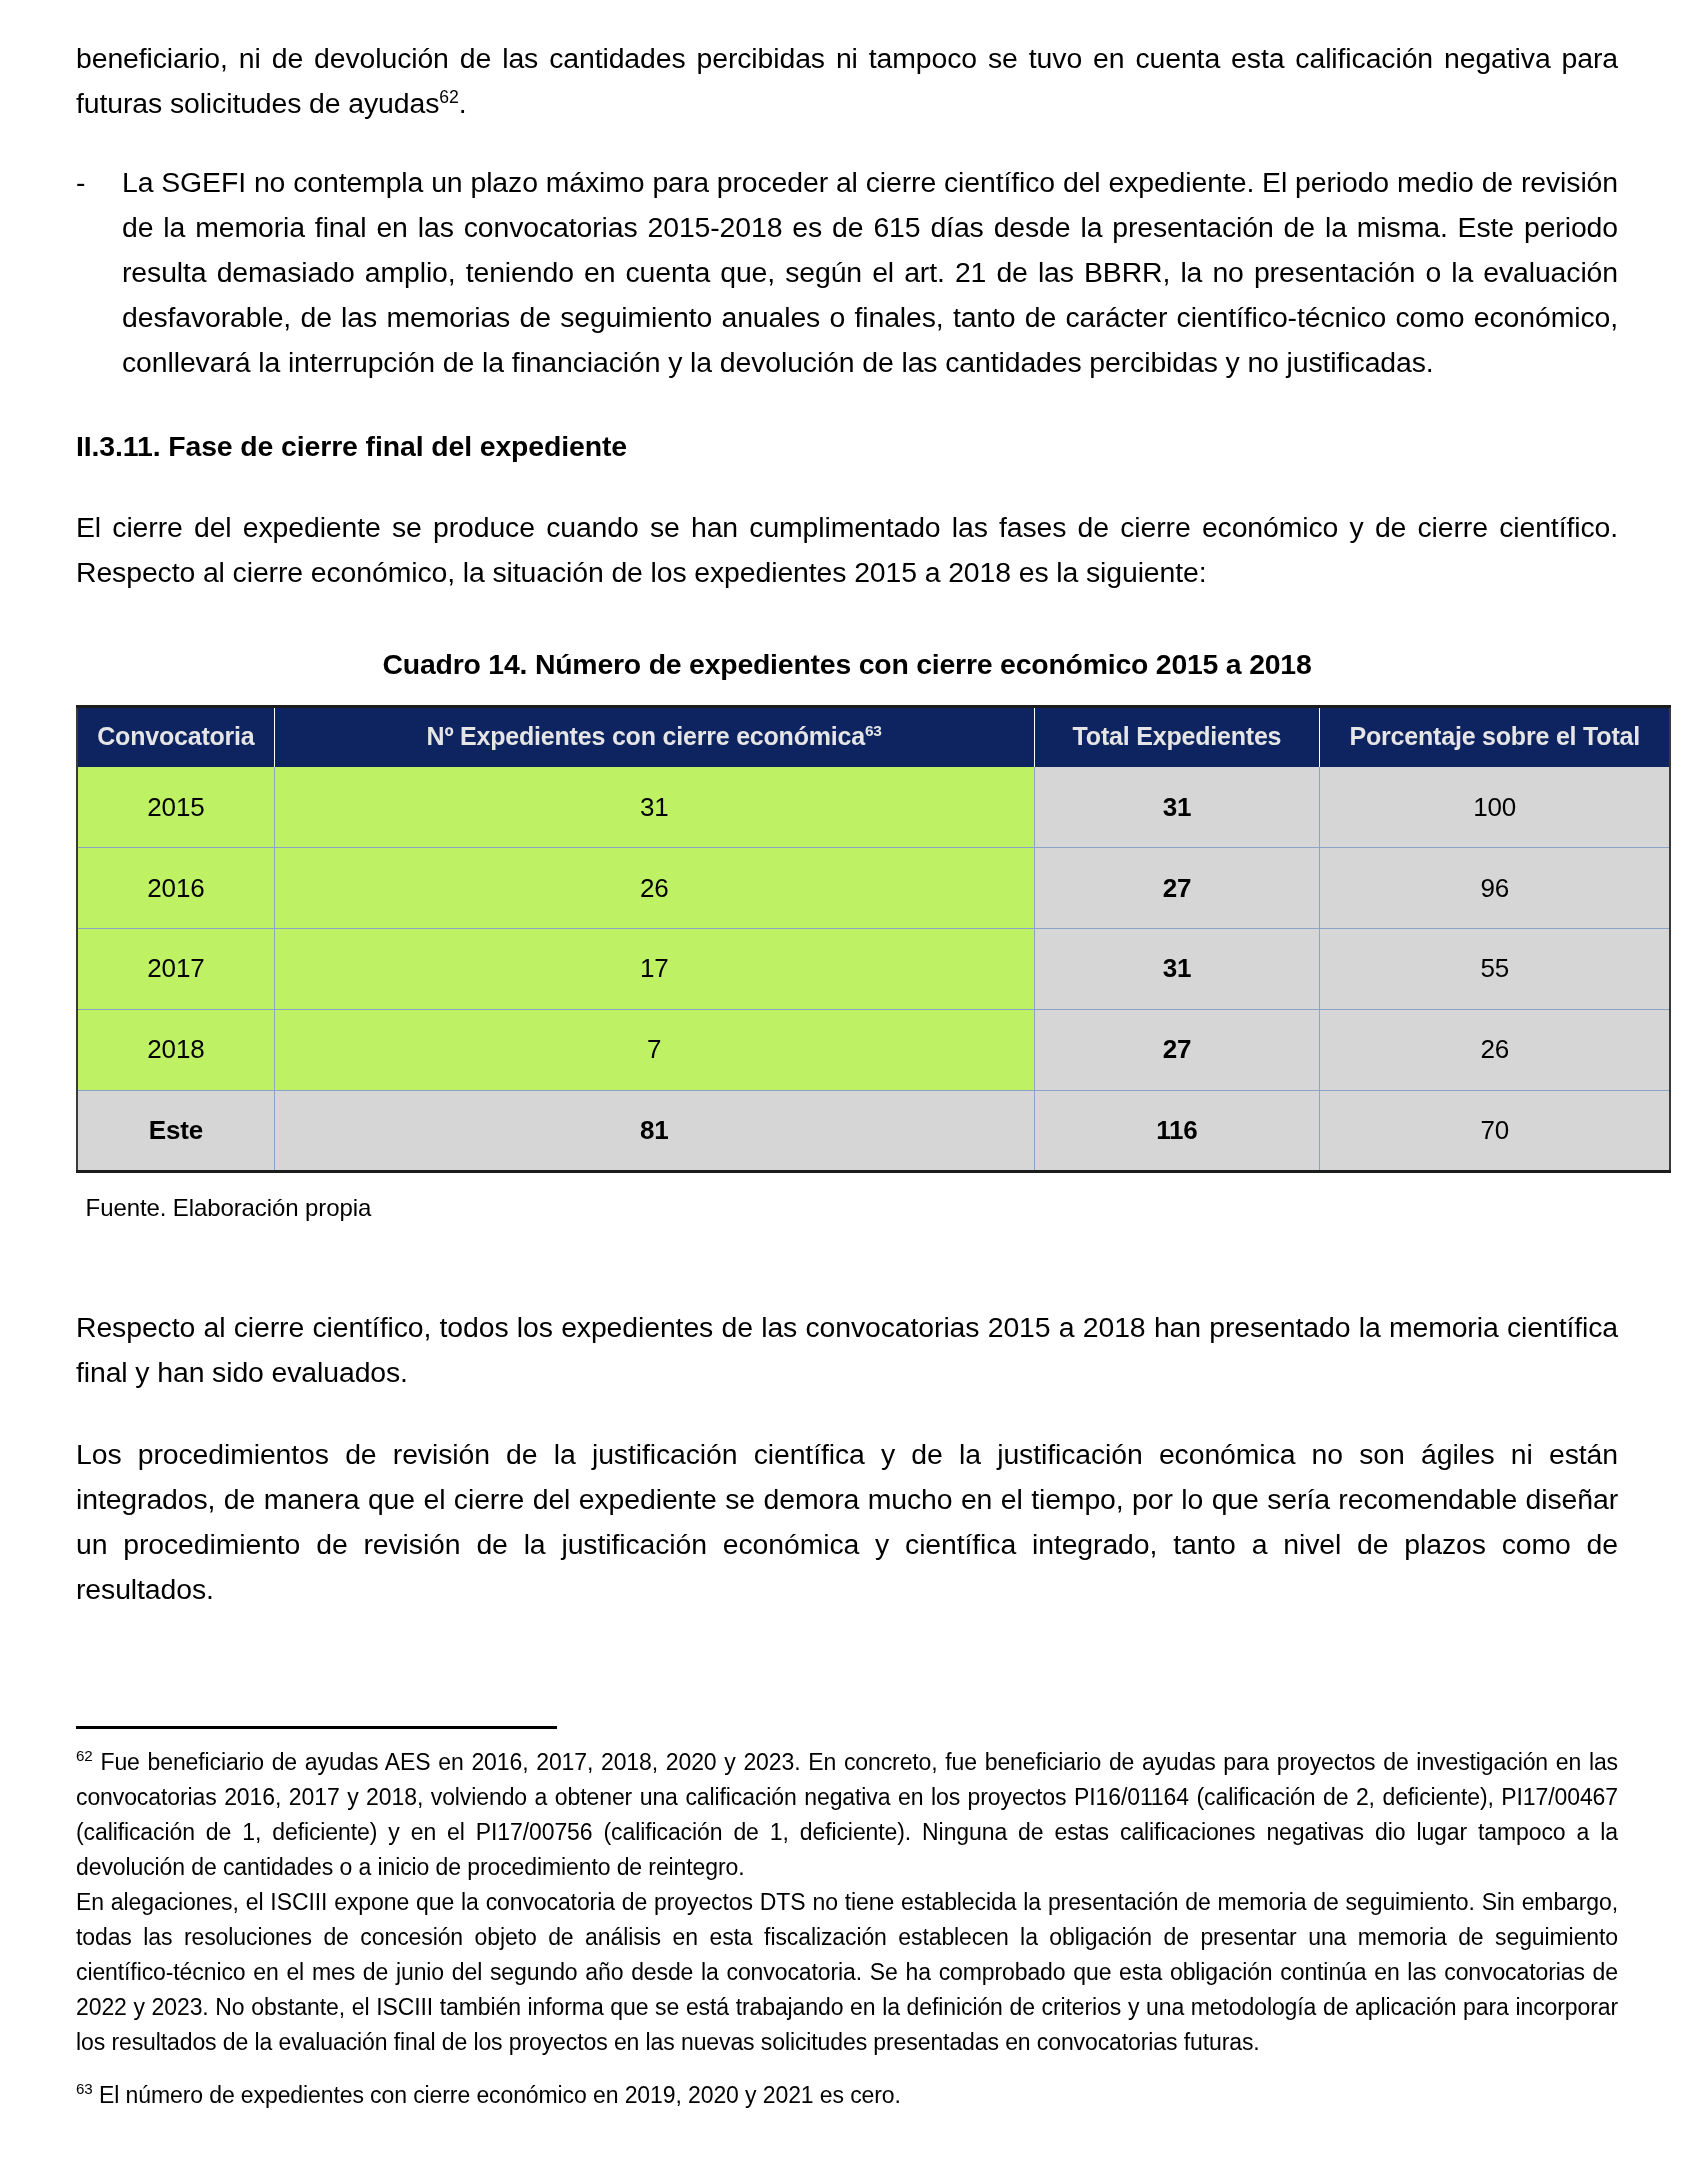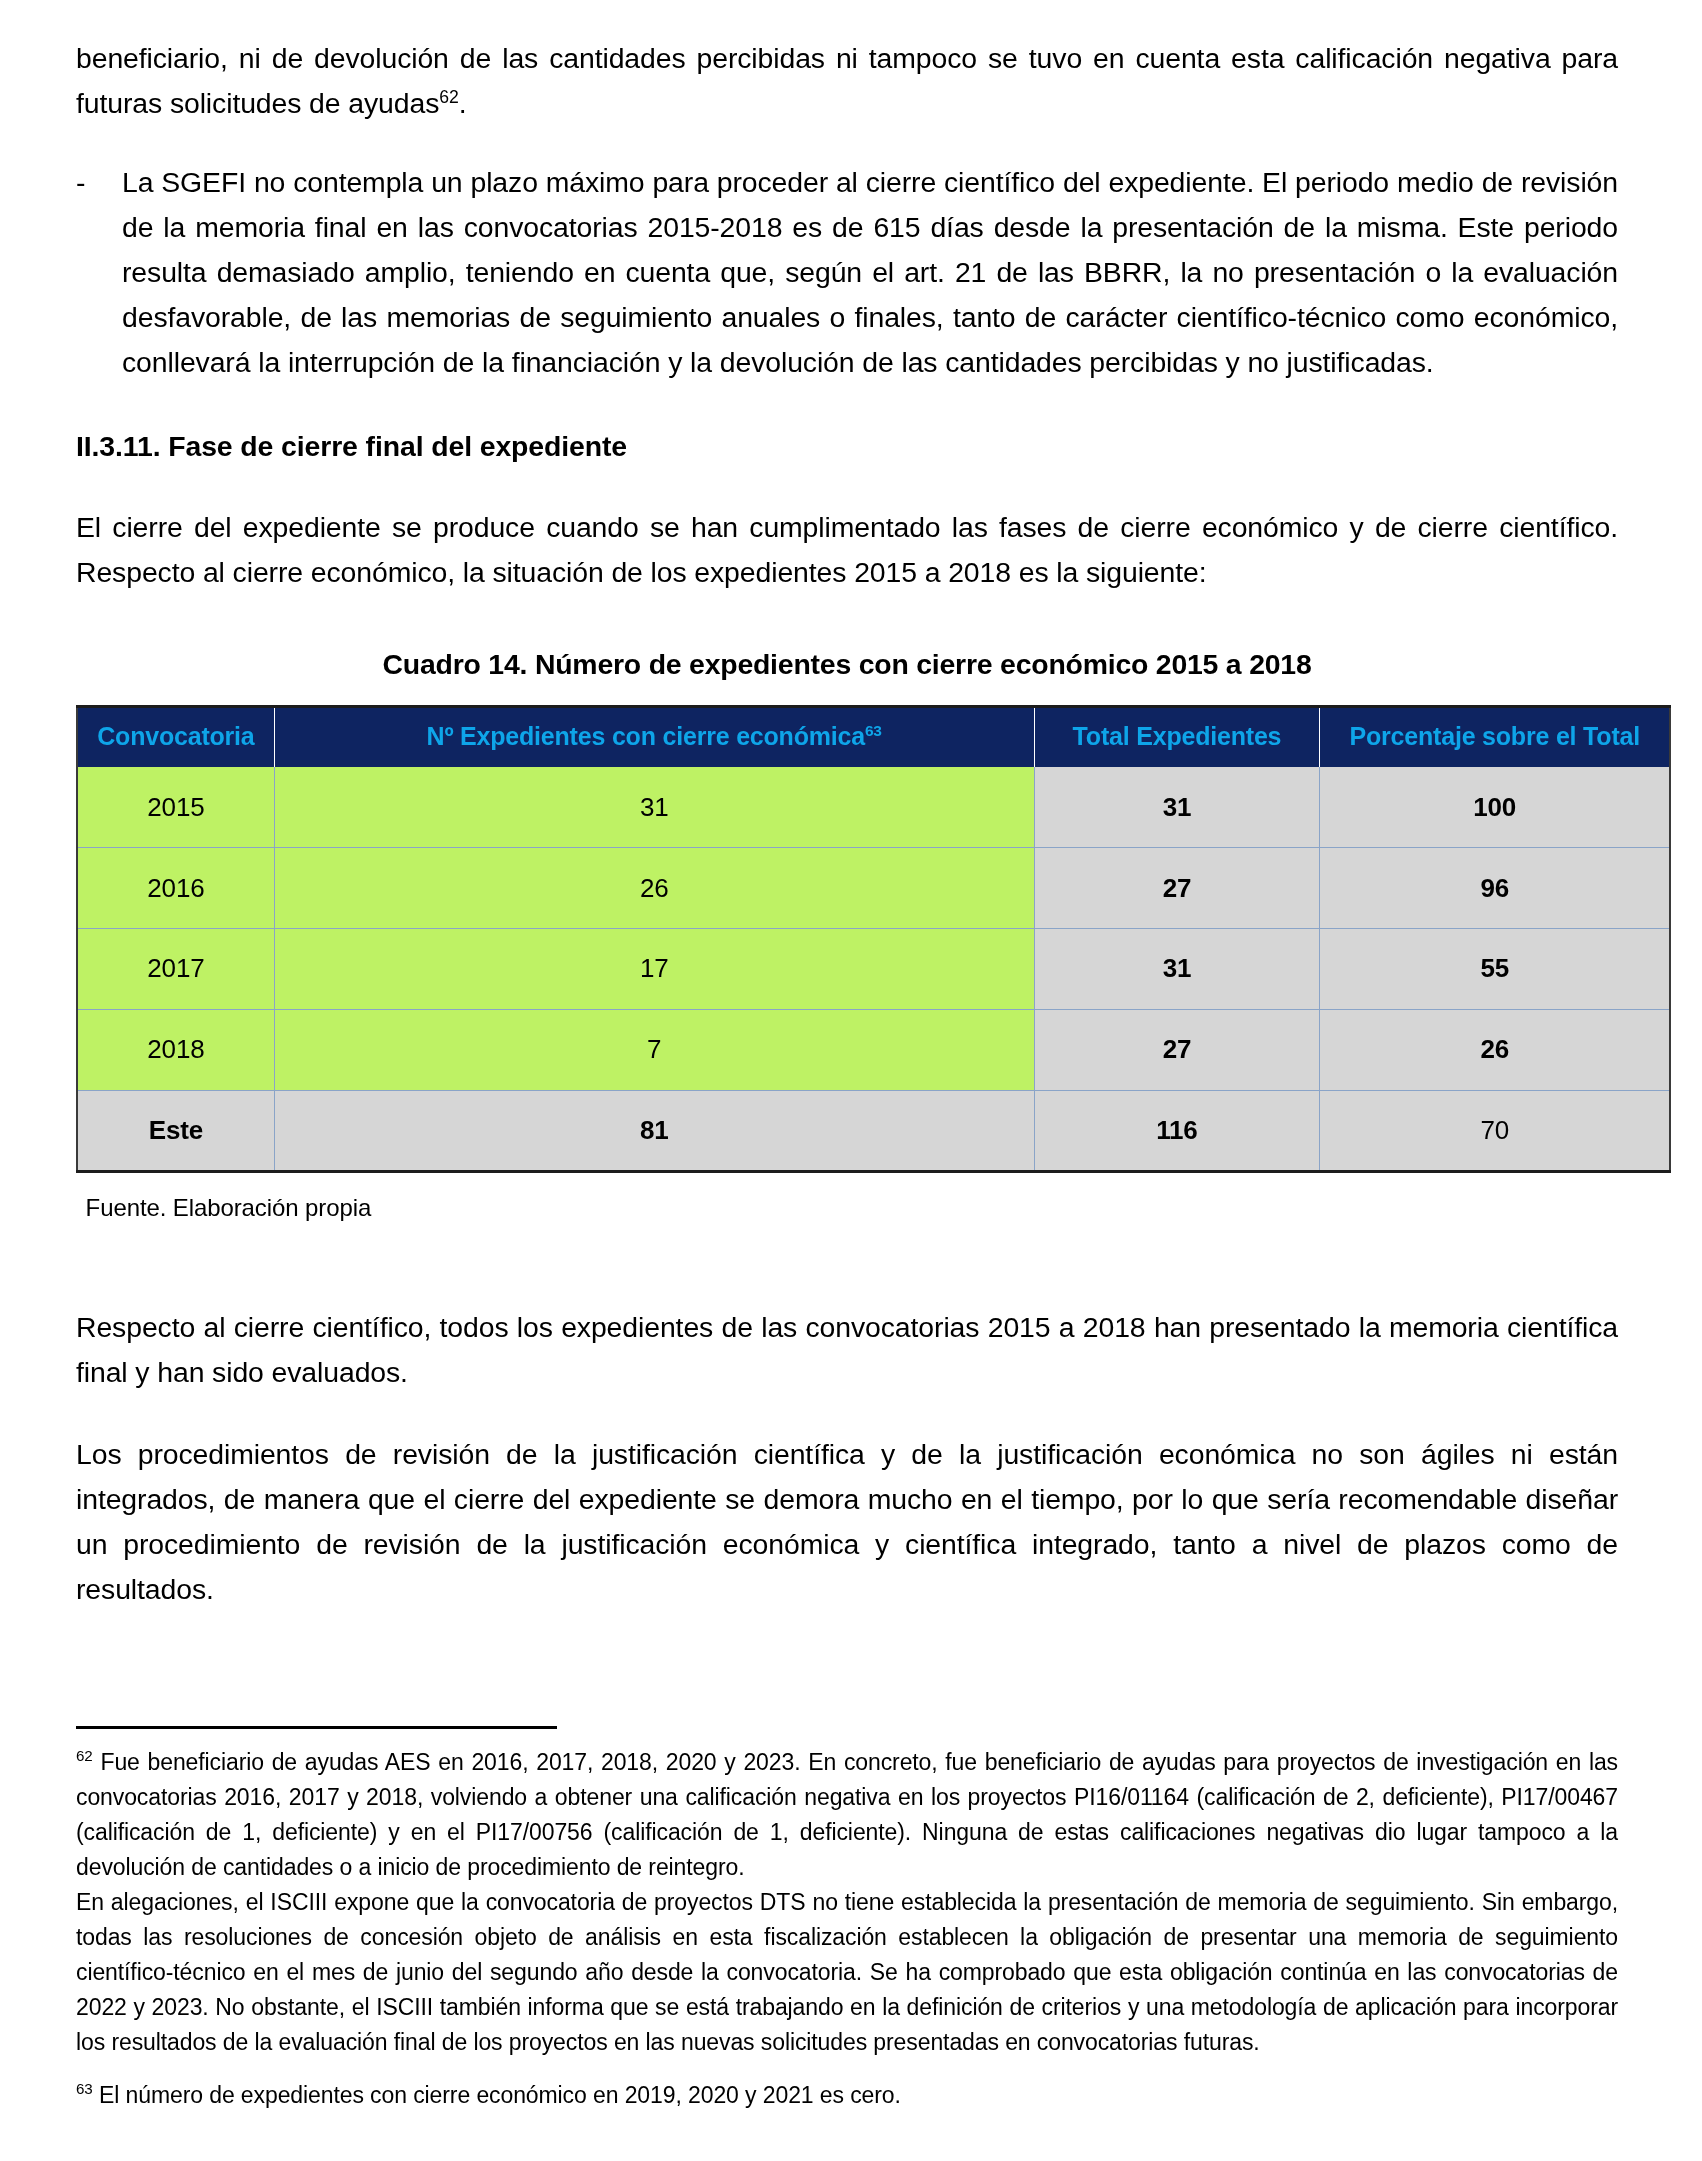--- a/index.html
+++ b/index.html
@@ -86,21 +86,21 @@
     width: 1542px;
     table-layout: fixed;
     margin: 0;
     border-top: 3.2px solid #1c1c1c;
     border-bottom: 3.2px solid #1c1c1c;
     border-left: 2.4px solid #3a3a3a;
     border-right: 2.4px solid #3a3a3a;
   }
   table.data-table th {
     background: #0e2461;
-    color: #0ea5e9;
+    color: #e5e5e5;
     font-size: 25px;
     font-weight: bold;
     padding: 14.4px 6.4px 16px 6.4px;
     text-align: center;
     letter-spacing: -0.2px;
     vertical-align: middle;
     border-right: 1.6px solid #ffffff;
   }
   table.data-table th:last-child { border-right: none; }
   table.data-table td {
@@ -110,21 +110,21 @@
     vertical-align: middle;
     border-top: 1.6px solid #8aa4c8;
     border-right: 1.6px solid #8aa4c8;
     letter-spacing: -0.2px;
     height: 35px;
   }
   table.data-table td:last-child { border-right: none; }
   table.data-table tbody tr:first-child td { border-top: none; }
 
   .col-white { background: #bef264; }
-  .col-gray { background: #d6d6d6; font-weight: bold; }
+  .col-gray { background: #d6d6d6; }
   .cell-bold { font-weight: bold; }
 
   .row-total td { background: #d6d6d6; }
 
   sup.fn {
     font-size: 0.62em;
     vertical-align: super;
     line-height: 0;
   }
 

